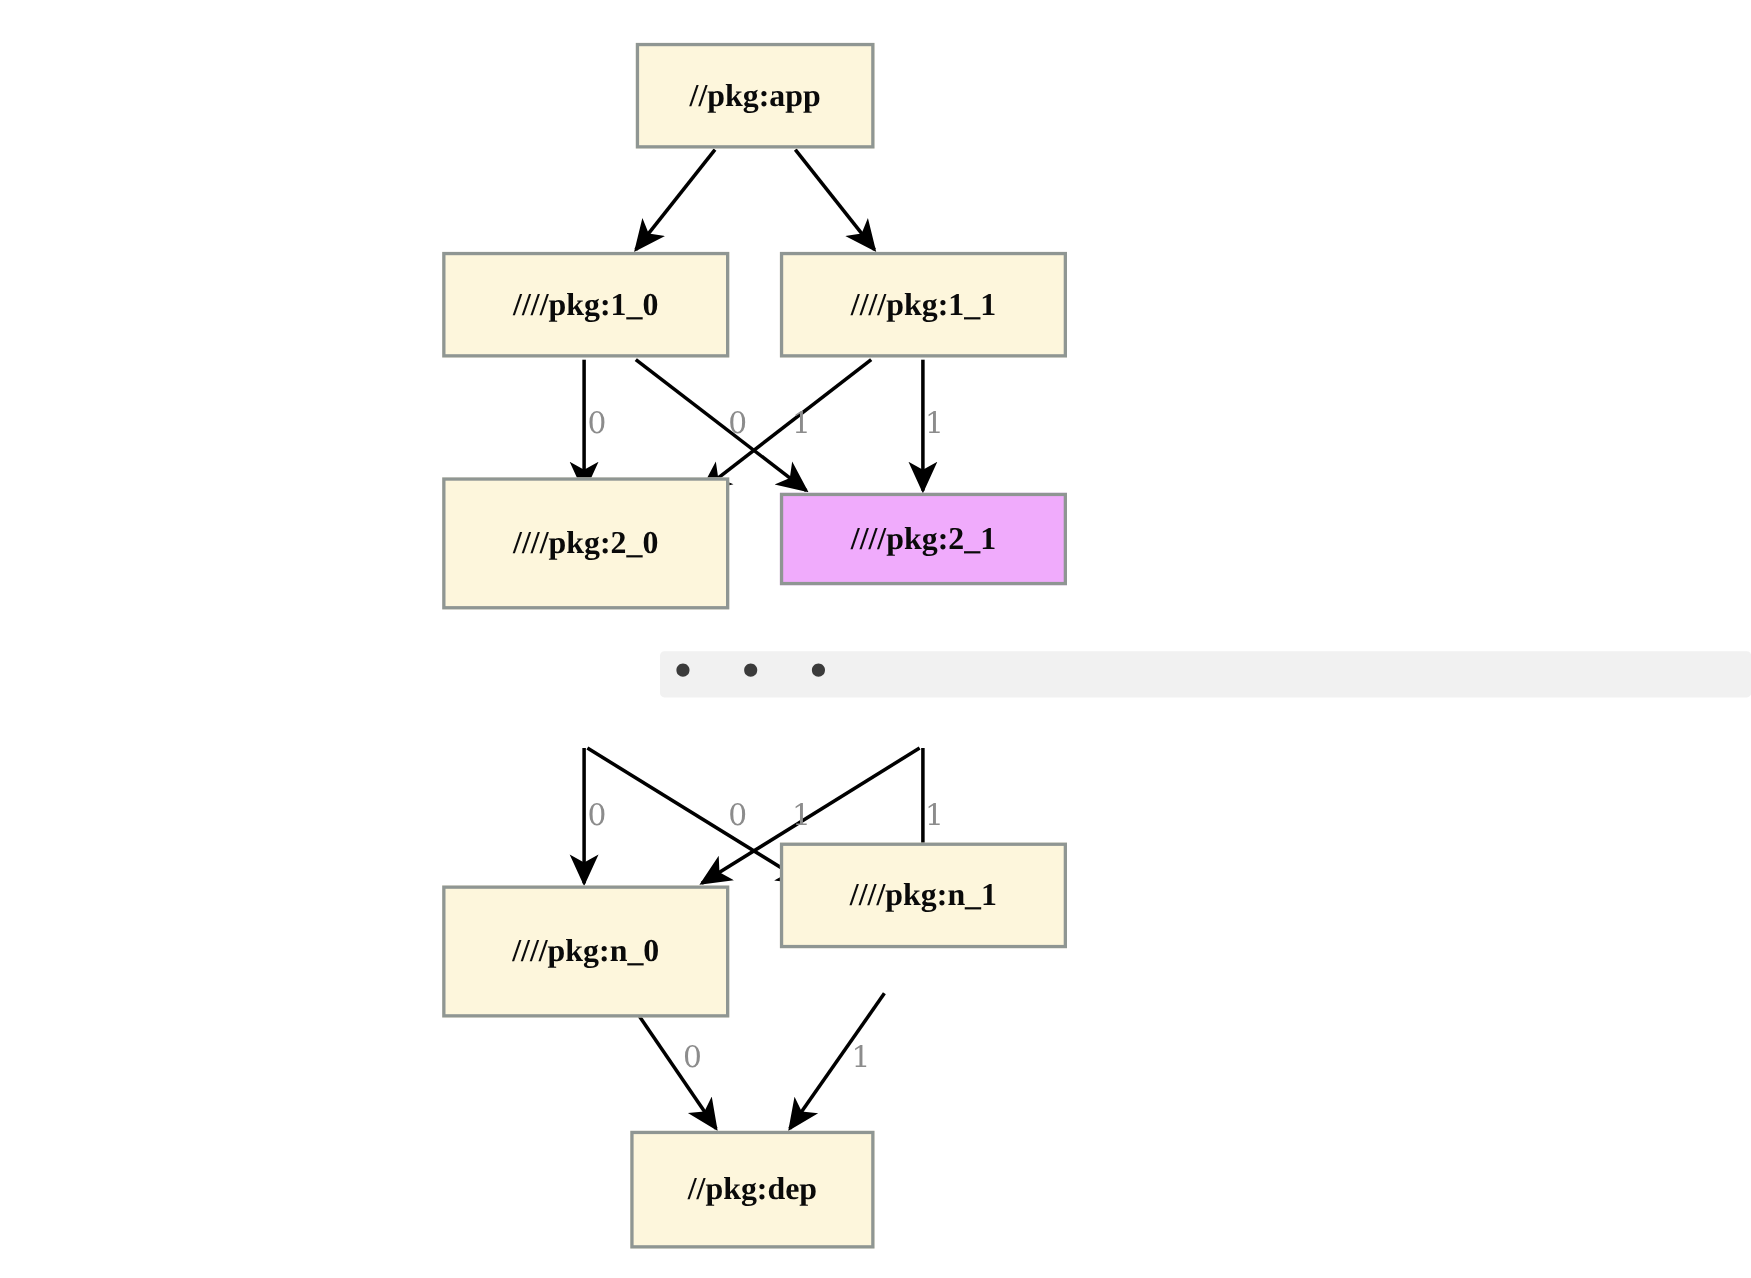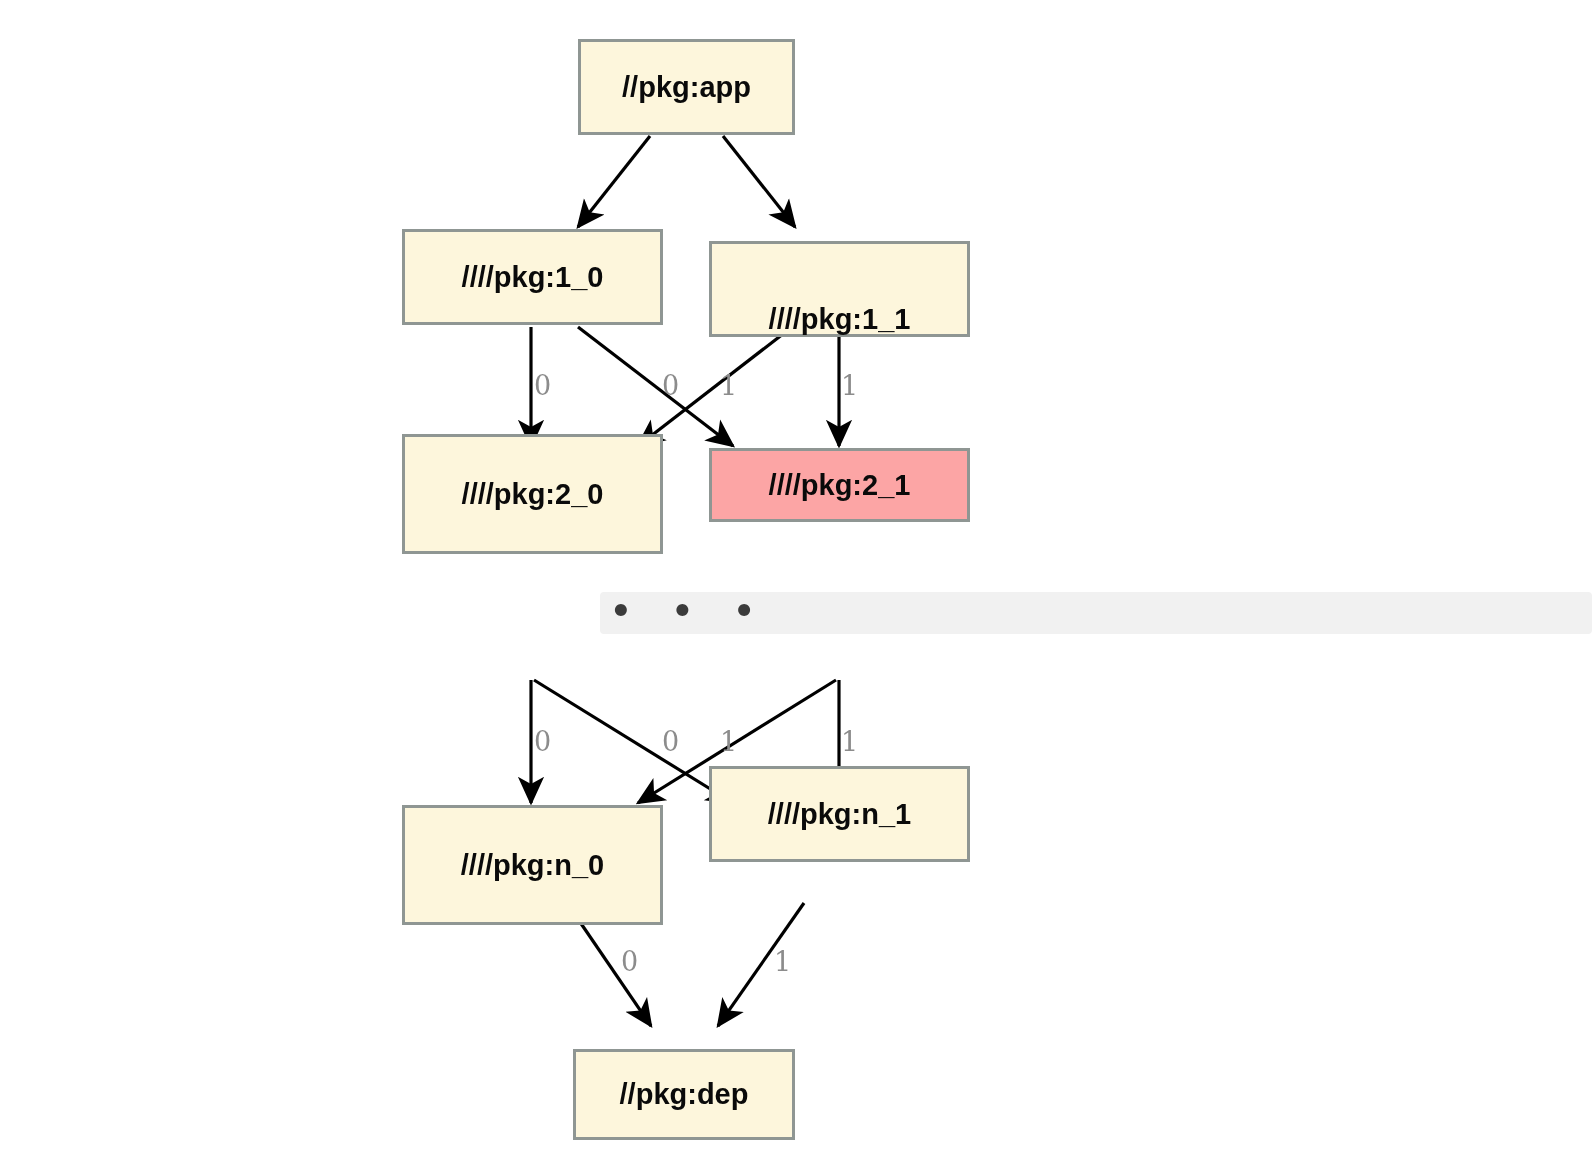--- a/index.html
+++ b/index.html
@@ -28,21 +28,21 @@
     position: absolute;
     box-sizing: border-box;
     background: #fdf6dc;
     border: 3px solid #8f9693;
     display: flex;
     align-items: center;
     justify-content: center;
     z-index: 3;
   }
   .node-label {
-    font-family: Liberation Sans, sans-serif;
+    font-family: Liberation Serif, serif;
     font-size: 29px;
     font-weight: 700;
     color: #0a0a0a;
     letter-spacing: 0px;
     white-space: nowrap;
     line-height: 1;
   }
   .edge-label {
     position: absolute;
     font-family: "DejaVu Serif", "Liberation Serif", serif;
@@ -98,36 +98,36 @@
       </g>
   </svg>
 
   <div id="nodes-group">
       <div class="node-box" style="left: 578px; top: 39px; width: 217px; height: 96px; background: rgb(253, 246, 220); border-color: rgb(143, 150, 147);">
         <span class="node-label">//pkg:app</span>
       </div>
       <div class="node-box" style="left: 402px; top: 229px; width: 261px; height: 96px; background: rgb(253, 246, 220); border-color: rgb(143, 150, 147);">
         <span class="node-label">////pkg:1_0</span>
       </div>
-      <div class="node-box" style="left: 709px; top: 241px; width: 261px; height: 96px; background: rgb(253, 246, 220); border-color: rgb(143, 150, 147); align-items: flex-end;">
+      <div class="node-box" style="left: 709px; top: 229px; width: 261px; height: 96px; background: rgb(253, 246, 220); border-color: rgb(143, 150, 147);">
         <span class="node-label">////pkg:1_1</span>
       </div>
       <div class="node-box" style="left: 402px; top: 434px; width: 261px; height: 120px; background: rgb(253, 246, 220); border-color: rgb(143, 150, 147);">
         <span class="node-label">////pkg:2_0</span>
       </div>
-      <div class="node-box" style="left: 709px; top: 448px; width: 261px; height: 74px; background: #fca5a5; border-color: rgb(143, 150, 147); text-align: right;">
+      <div class="node-box" style="left: 709px; top: 448px; width: 261px; height: 84px; background: #f0abfc; border-color: rgb(143, 150, 147); text-align: right;">
         <span class="node-label">////pkg:2_1</span>
       </div>
       <div class="node-box" style="left: 402px; top: 805px; width: 261px; height: 120px; background: rgb(253, 246, 220); border-color: rgb(143, 150, 147);">
         <span class="node-label">////pkg:n_0</span>
       </div>
       <div class="node-box" style="left: 709px; top: 766px; width: 261px; height: 96px; background: rgb(253, 246, 220); border-color: rgb(143, 150, 147);">
         <span class="node-label">////pkg:n_1</span>
       </div>
-      <div class="node-box" style="left: 573px; top: 1028px; width: 222px; height: 91px; background: rgb(253, 246, 220); border-color: rgb(143, 150, 147); margin-top: 21px;">
+      <div class="node-box" style="left: 573px; top: 1028px; width: 222px; height: 107px; background: rgb(253, 246, 220); border-color: rgb(143, 150, 147);">
         <span class="node-label">//pkg:dep</span>
       </div>
     </div>
   <div id="edge-labels-group">
       <span class="edge-label" style="left: 534px; top: 372px; color: rgb(140, 140, 140);">0</span>
       <span class="edge-label" style="left: 662px; top: 372px; color: rgb(140, 140, 140);">0</span>
       <span class="edge-label" style="left: 720px; top: 372px; color: rgb(140, 140, 140);">1</span>
       <span class="edge-label" style="left: 841px; top: 372px; color: rgb(140, 140, 140);">1</span>
       <span class="edge-label" style="left: 534px; top: 728px; color: rgb(140, 140, 140);">0</span>
       <span class="edge-label" style="left: 662px; top: 728px; color: rgb(140, 140, 140);">0</span>

